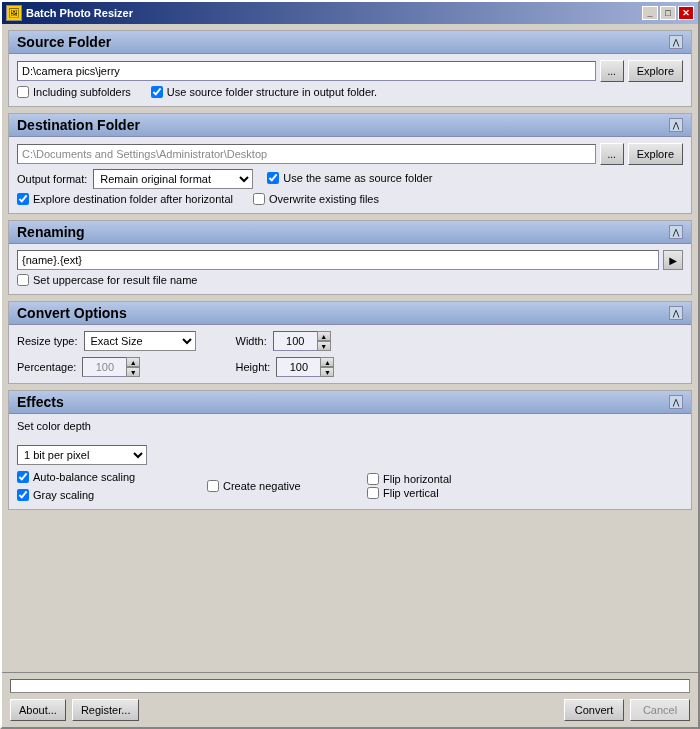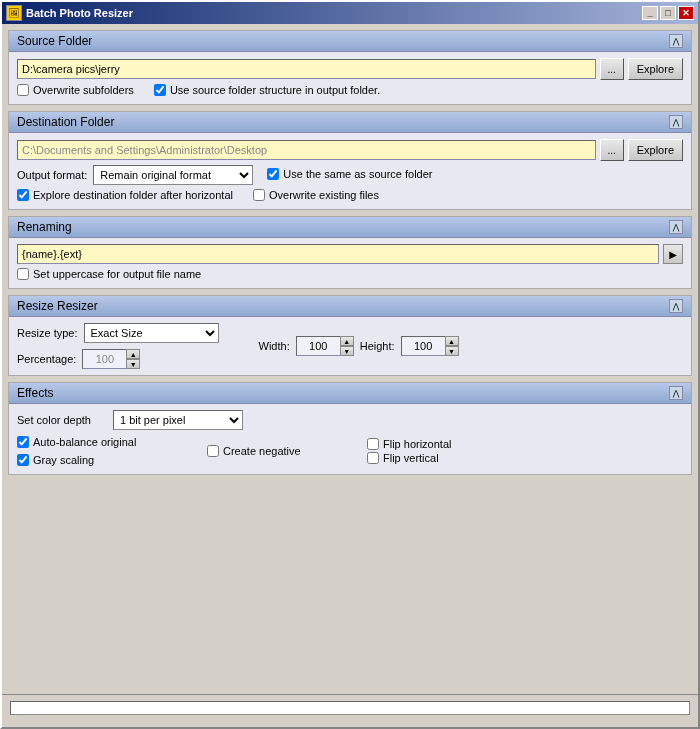--- a/index.html
+++ b/index.html
@@ -91,22 +91,22 @@
     .section-header {
       background: linear-gradient(to bottom, #b8c8e8, #8fa8d0);
       padding: 3px 8px;
       display: flex;
       align-items: center;
       justify-content: space-between;
       border-bottom: 1px solid #8888aa;
     }
 
     .section-title {
-      font-weight: normal;
-      font-size: 12px;
+      font-weight: bold;
+      font-size: 14px;
       color: #000;
     }
 
     .section-collapse {
       width: 14px;
       height: 14px;
       background: #c8d8e8;
       border: 1px solid #8888aa;
       display: flex;
       align-items: center;
@@ -120,21 +120,21 @@
     }
 
     .input-row {
       display: flex;
       align-items: center;
       gap: 4px;
       margin-bottom: 4px;
     }
 
     .text-input {
-      background: #fef9c3;
+      background: #ffffff;
       border: 1px solid #8888aa;
       border-top-color: #666;
       border-left-color: #666;
       height: 20px;
       padding: 0 4px;
       font-size: 11px;
       font-family: inherit;
     }
 
     .text-input-wide {
@@ -325,21 +325,21 @@
       </div>
       <div class="section-body">
         <div class="input-row">
           <input type="text" class="text-input text-input-wide" value="D:\camera pics\jerry" style="">
           <button class="btn btn-small">...</button>
           <button class="btn">Explore</button>
         </div>
         <div class="options-row">
           <div class="checkbox-row">
             <input type="checkbox" id="incl_sub" style="">
-            <label for="incl_sub">Overwrite subfolders</label>
+            <label for="incl_sub">Including subfolders</label>
           </div>
           <div class="checkbox-row">
             <input type="checkbox" id="use_src" checked="" style="">
             <label for="use_src">Use source folder structure in output folder.</label>
           </div>
         </div>
       </div>
     </div>
 
     <div class="section">
@@ -384,54 +384,54 @@
         <span class="section-title">Renaming</span>
         <div class="section-collapse">⋀</div>
       </div>
       <div class="section-body">
         <div class="renaming-input-row">
           <input type="text" class="text-input" style="flex: 1 1 0%;" value="{name}.{ext}">
           <div class="arrow-btn">▶</div>
         </div>
         <div class="checkbox-row">
           <input type="checkbox" id="uppercase" style="">
-          <label for="uppercase">Set uppercase for output file name</label>
+          <label for="uppercase">Set uppercase for result file name</label>
         </div>
       </div>
     </div>
 
     <div class="section">
       <div class="section-header">
-        <span class="section-title">Resize Resizer</span>
+        <span class="section-title">Convert Options</span>
         <div class="section-collapse">⋀</div>
       </div>
       <div class="section-body">
         <div style="display:flex; gap: 20px; align-items:center;">
           <div style="display:flex; flex-direction:column; gap:6px;">
             <div style="display:flex; align-items:center; gap:6px;">
               <label>Resize type:</label>
-              <select class="select-control" style="width:135px;">
+              <select class="select-control" style="width:112px;">
                 <option>Exact Size</option>
                 <option>Percentage</option>
                 <option>Fit Width</option>
                 <option>Fit Height</option>
               </select>
             </div>
             <div style="display:flex; align-items:center; gap:6px;">
               <label>Percentage:</label>
               <div class="spinner-group">
                 <input type="text" class="spinner-input" style="color: rgb(136, 136, 136);" value="100">
                 <div class="spinner-buttons">
                   <div class="spin-btn">▲</div>
                   <div class="spin-btn">▼</div>
                 </div>
               </div>
             </div>
           </div>
-          <div style="display:flex; flex-direction:row; gap:6px; margin-left:20px;">
+          <div style="display:flex; flex-direction:column; gap:6px; margin-left:20px;">
             <div style="display:flex; align-items:center; gap:6px;">
               <label>Width:</label>
               <div class="spinner-group">
                 <input type="text" class="spinner-input" value="100" style="">
                 <div class="spinner-buttons">
                   <div class="spin-btn">▲</div>
                   <div class="spin-btn">▼</div>
                 </div>
               </div>
             </div>
@@ -449,34 +449,34 @@
         </div>
       </div>
     </div>
 
     <div class="section">
       <div class="section-header">
         <span class="section-title">Effects</span>
         <div class="section-collapse">⋀</div>
       </div>
       <div class="section-body">
-        <div style="display:flex; align-items:center; gap:22px; margin-bottom:6px;">
+        <div style="display:flex; align-items:flex-start; gap:13px; margin-bottom:6px;flex-direction:column;">
           <label>Set color depth</label>
           <select class="select-control" style="width:130px;">
             <option>1 bit per pixel</option>
             <option>8 bit per pixel</option>
             <option>16 bit per pixel</option>
             <option>24 bit per pixel</option>
           </select>
         </div>
         <div style="display:flex; gap:30px; align-items:center;">
           <div style="display:flex; flex-direction:column; gap:4px; min-width:160px;">
             <div class="checkbox-row">
               <input type="checkbox" id="auto_bal" checked="" style="">
-              <label for="auto_bal">Auto-balance original</label>
+              <label for="auto_bal">Auto-balance scaling</label>
             </div>
             <div class="checkbox-row">
               <input type="checkbox" id="gray_sc" checked="" style="">
               <label for="gray_sc">Gray scaling</label>
             </div>
           </div>
           <div style="display:flex; flex-direction:column; gap:4px; min-width:130px;">
             <div class="checkbox-row">
               <input type="checkbox" id="create_neg" style="">
               <label for="create_neg">Create negative</label>
@@ -495,14 +495,24 @@
         </div>
       </div>
     </div>
 
   </div>
 
   <div class="bottom-bar">
     <div class="progress-bar-container">
       <div class="progress-bar-fill"></div>
     </div>
+    <div class="bottom-buttons">
+      <div class="bottom-left-buttons">
+        <button class="btn">About...</button>
+        <button class="btn">Register...</button>
+      </div>
+      <div class="bottom-right-buttons">
+        <button class="btn" style="min-width:60px;">Convert</button>
+        <button class="btn btn-disabled" style="min-width:60px;">Cancel</button>
+      </div>
+    </div>
   </div>
 </div>
 
 </body></html>

